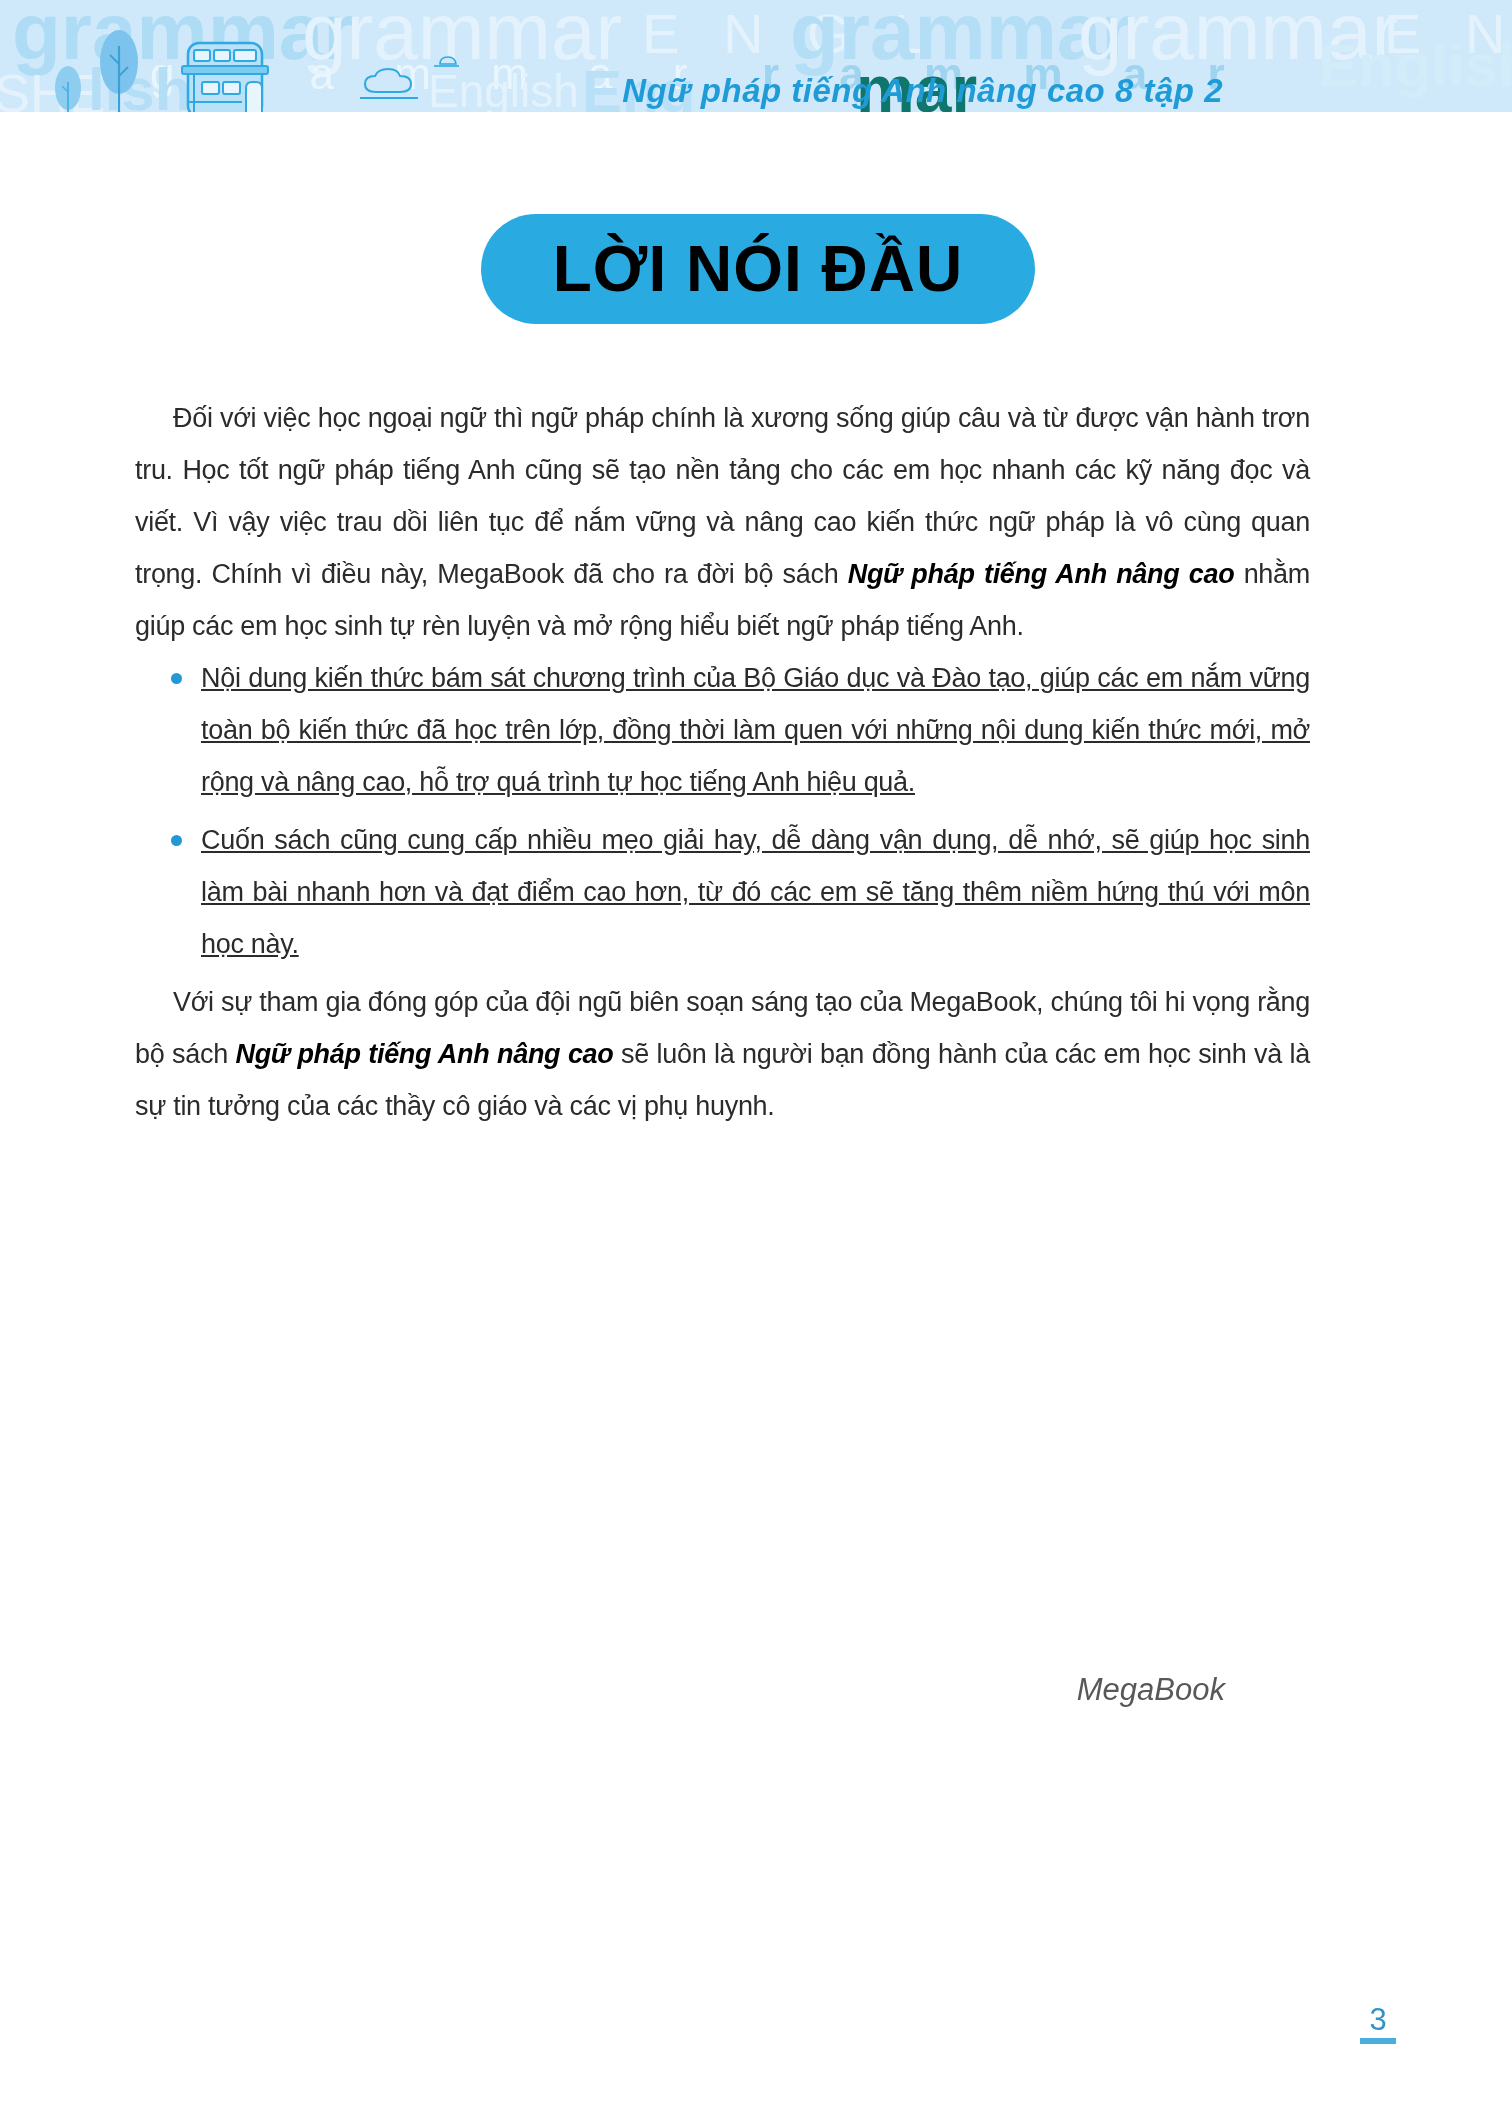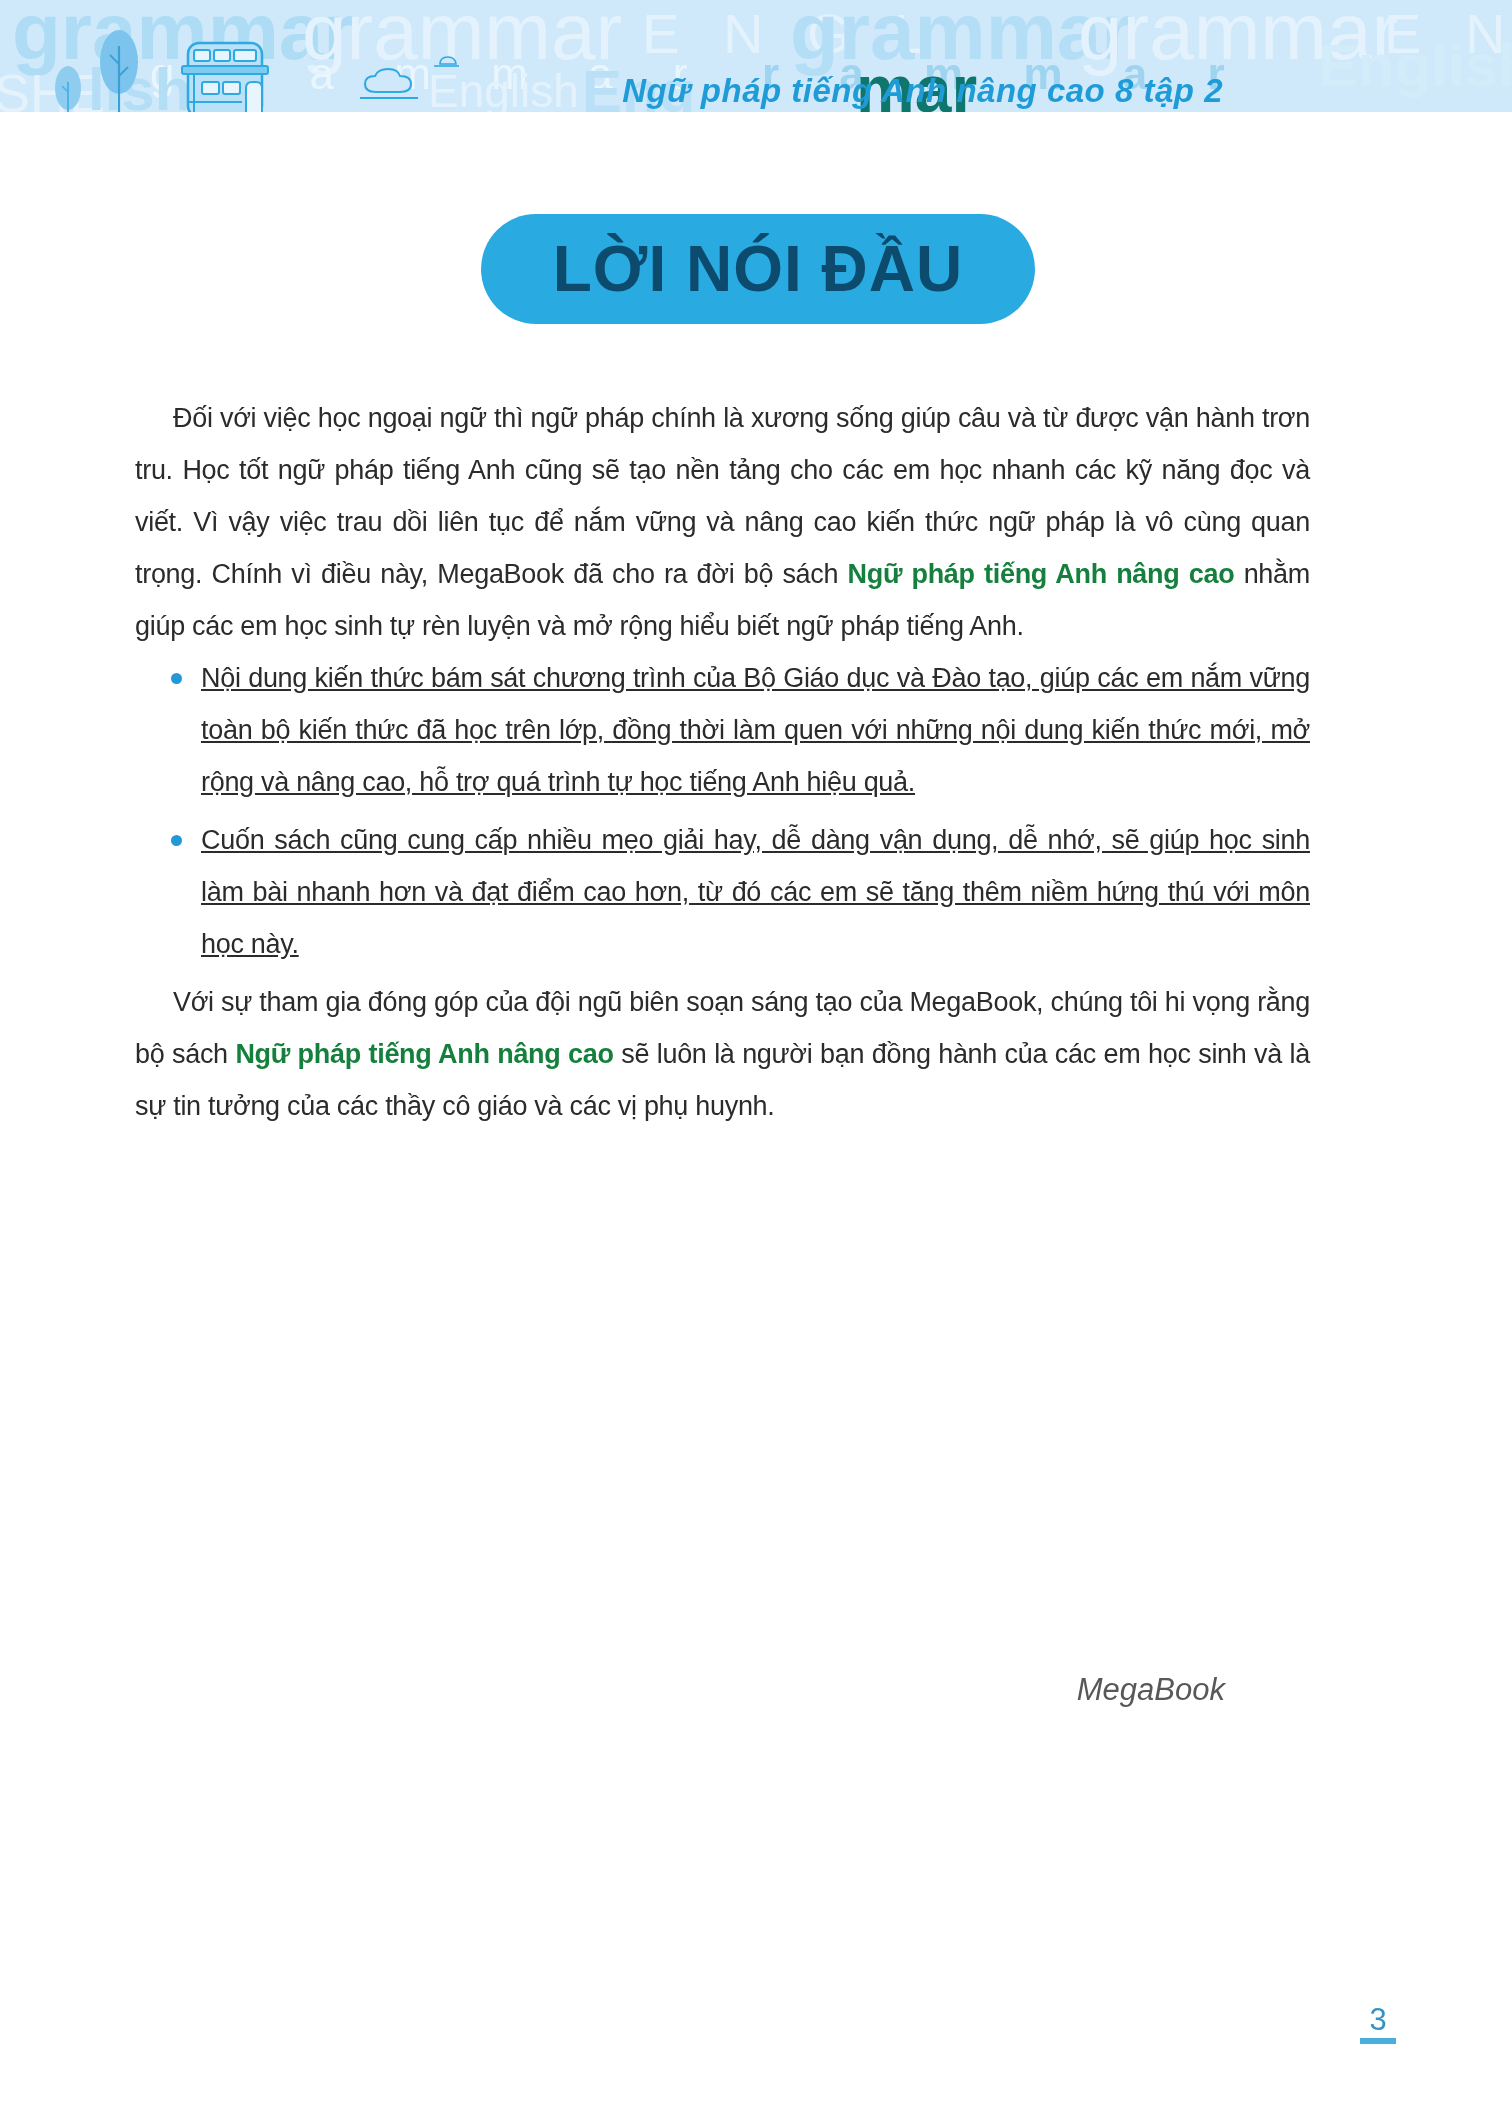--- a/index.html
+++ b/index.html
@@ -52,42 +52,42 @@
   
   .title-pill {
     position: absolute;
     left: 481px; top: 214px;
     width: 554px; height: 110px;
     background: #29abe2;
     border-radius: 56px;
     display: flex; align-items: center; justify-content: center;
   }
   .title-pill span {
-    color: #0c4a6e;
+    color: #000000;
     font-size: 64px;
     font-weight: bold;
     letter-spacing: 1px;
   }
 
   
   .content {
     position: absolute;
     left: 135px; top: 392px;
     width: 1175px;
     font-size: 27px;
     line-height: 52px;
     letter-spacing: -0.3px;
     color: #2b2b2b;
     text-align: justify;
   }
   .content p { margin: 0; }
   .para-indent { text-indent: 38px; }
   .para1 { margin-bottom: 4px; }
   .lead  { font-style: italic; margin-bottom: 4px; }
-  .hl { color: #15803d; font-weight: bold; }
+  .hl { color: #000000; font-weight: bold; font-style: italic; }
   ul.bullets { list-style: none; }
   ul.bullets li {
     position: relative;
     padding-left: 66px;
     margin-bottom: 6px;
     text-decoration: underline;
   }
   .bullet-dot {
     position: absolute;
     left: 36px; top: 21px;

